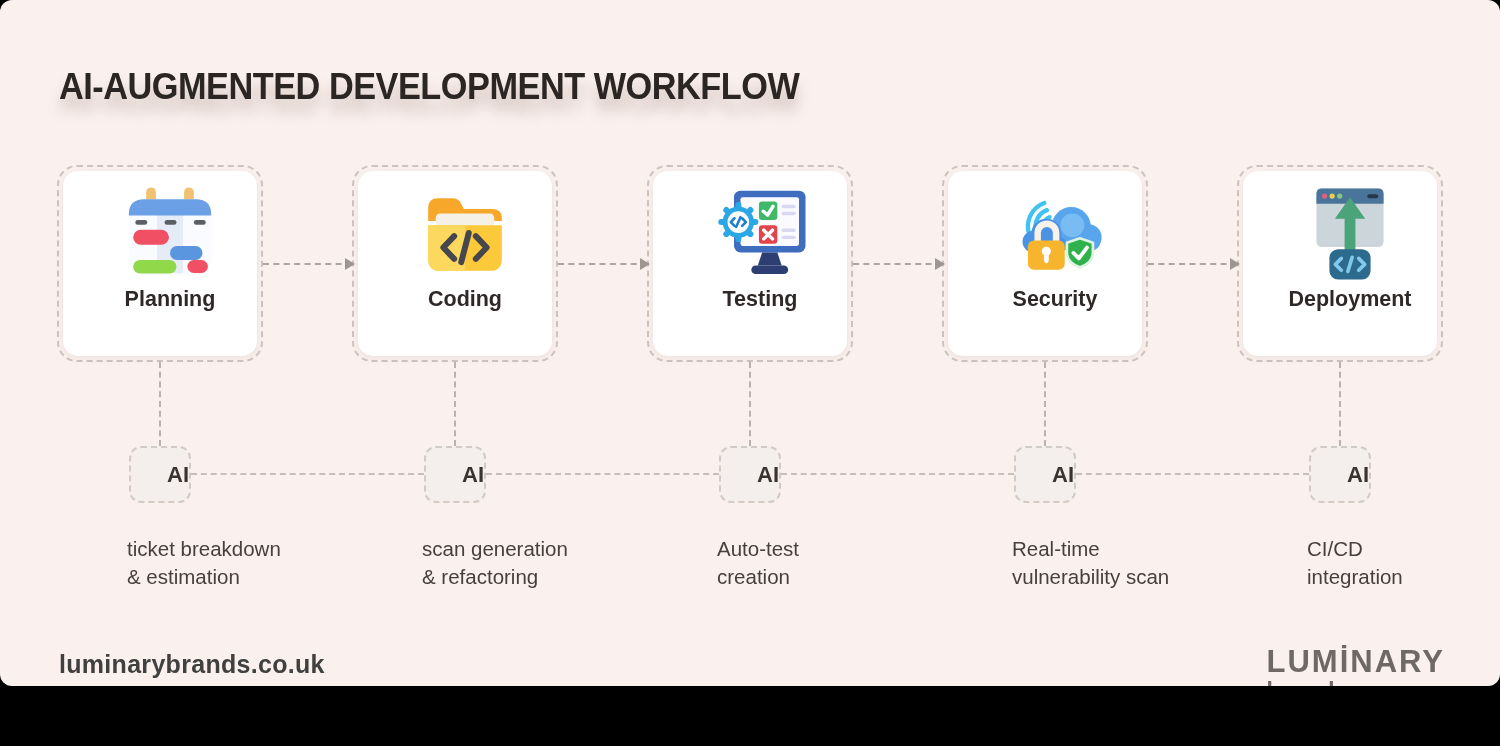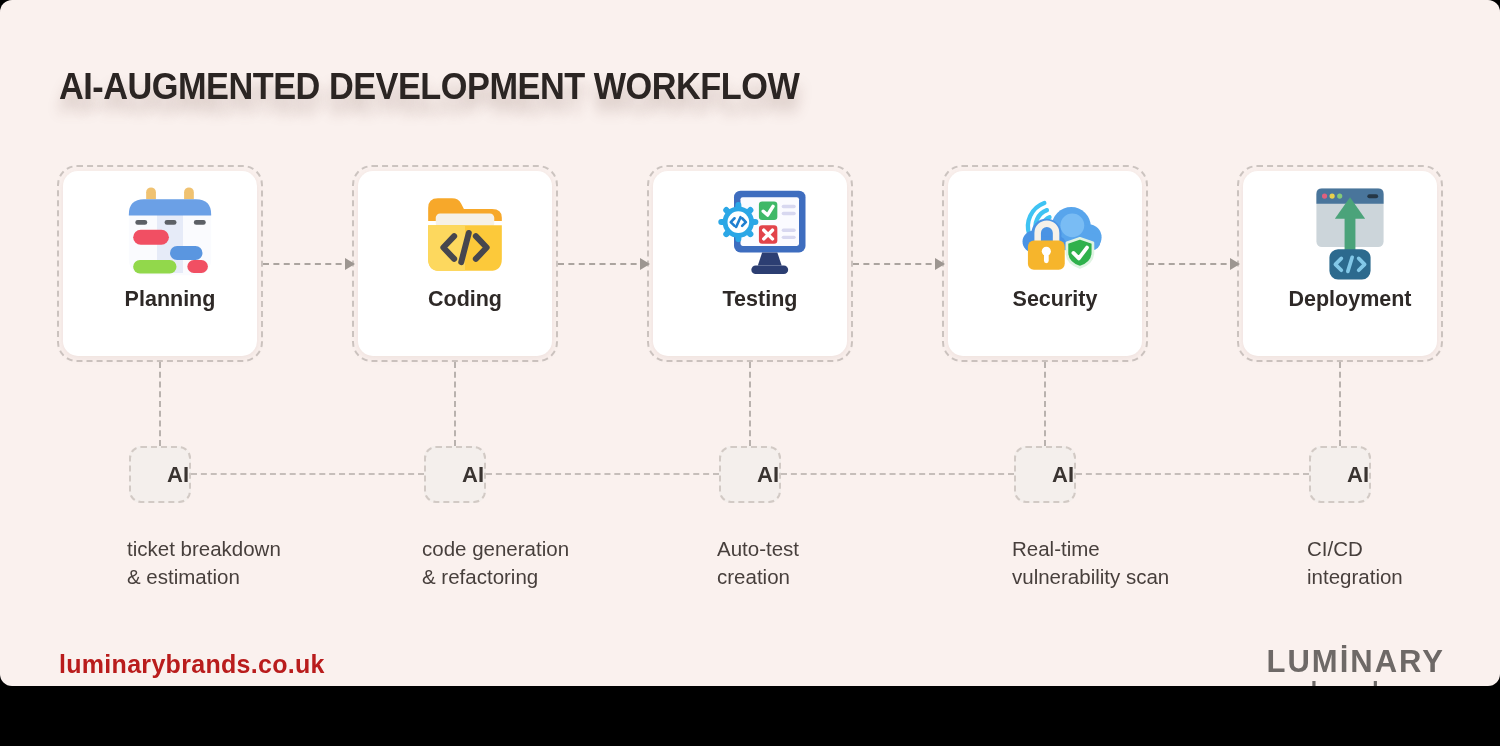--- a/index.html
+++ b/index.html
@@ -31,22 +31,22 @@
     display:flex;align-items:center;justify-content:flex-end;
     font-size:22px;font-weight:700;color:#3a3431;
   }
   .desc{position:absolute;left:70px;top:370px;width:252px;font-size:20.5px;font-weight:400;line-height:28px;color:#473f3c;}
   .h-arrow{position:absolute;top:263px;width:89px;height:0;border-top:2px dashed #aba49f;}
   .h-arrow::after{
     content:"";position:absolute;right:-3px;top:-7px;width:0;height:0;
     border-left:10px solid #9d9691;border-top:6px solid transparent;border-bottom:6px solid transparent;
   }
   .ai-line{position:absolute;top:473px;width:233px;height:0;border-top:2px dashed #c6beba;}
-  .footer-url{position:absolute;left:59px;top:650px;font-size:25px;font-weight:600;color:#b91c1c;letter-spacing:0.3px;}
-  .brand{position:absolute;right:55px;top:644px;text-align:center;color:#6e6967;}
+  .footer-url{position:absolute;left:59px;top:650px;font-size:25px;font-weight:600;color:#404040;letter-spacing:0.3px;}
+  .brand{position:absolute;right:55px;top:644px;text-align:left;color:#6e6967;}
   .brand-name{font-size:31px;font-weight:800;letter-spacing:2px;}
   .brand-suffix{font-size:23px;font-weight:600;letter-spacing:1px;margin-top:-2px;}
 </style>
 </head>
 <body>
 
 <div id="canvas">
 
   <div class="title">AI-AUGMENTED DEVELOPMENT WORKFLOW</div>
 
@@ -99,21 +99,21 @@
           </svg>
         </div>
         <div class="card-label">Coding</div>
       </div>
     </div>
     <div class="vline"></div>
     <div class="ai-box">
       <span>AI</span>
     </div>
     <div class="desc">
-      <span>code generation</span><br>
+      <span>scan generation</span><br>
       <span>&amp; refactoring</span>
     </div>
   </div>
 
   <div class="col" style="left:647px">
     <div class="card">
       <div class="card-inner">
         <div class="icon">
           <svg viewBox="0 0 96 96">
             <rect x="24" y="8" width="66" height="57" rx="6" fill="#3e6dbf"></rect>

